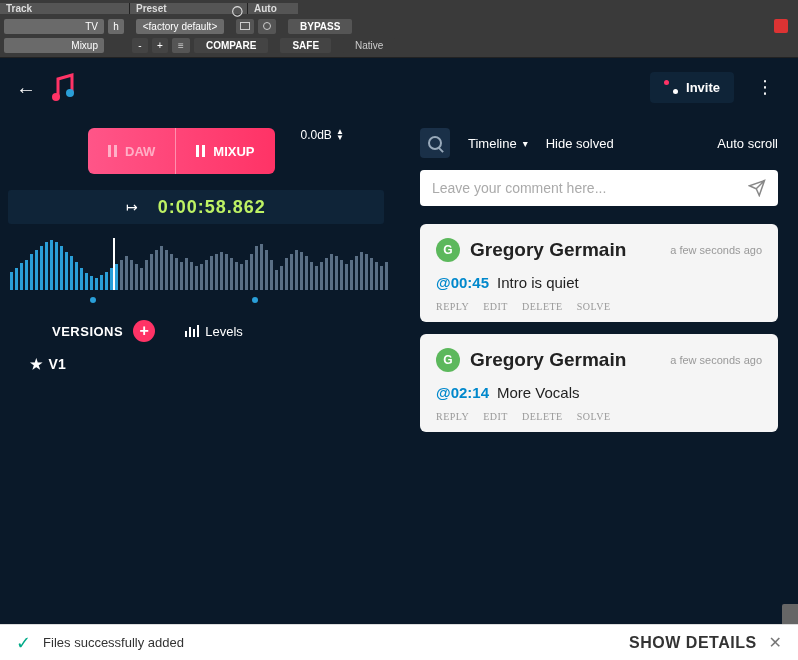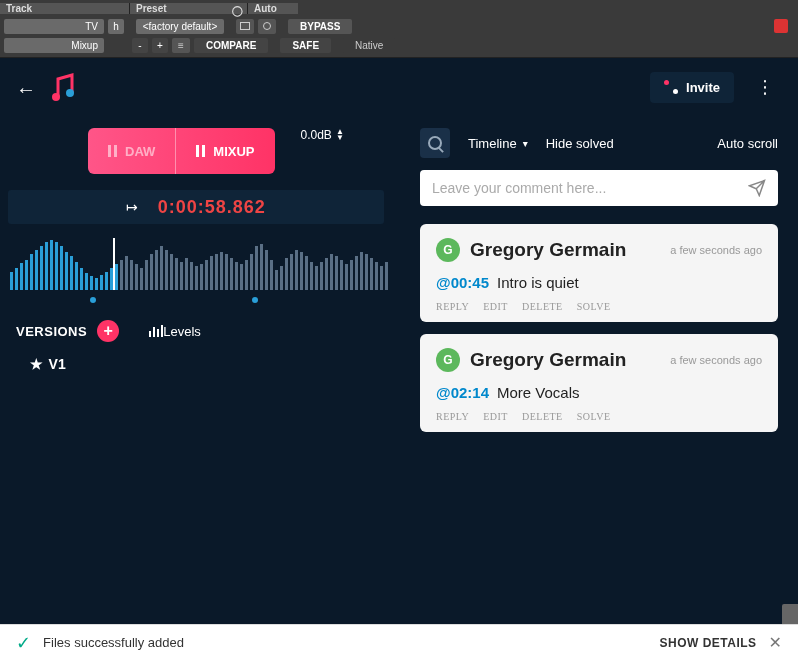--- a/index.html
+++ b/index.html
@@ -46,35 +46,35 @@
 .toggle-btn.inactive { opacity: 0.55; }
 .toggle-divider { width: 1px; background: rgba(255,255,255,0.4); }
 .pause-icon { display: inline-flex; gap: 3px; }
 .pause-icon span { width: 3px; height: 12px; background: #fff; }
 .db-readout { color: #fff; font-size: 12px; display: flex; align-items: center; gap: 4px; }
 .db-updown { display: flex; flex-direction: column; font-size: 8px; line-height: 6px; color: #fff; }
 
 
 .timecode-bar { background: #0f2438; border-radius: 3px; height: 34px; display: flex; align-items: center; padding: 0 18px; gap: 20px; margin: 0 8px 14px 0; }
 .tc-icon { color: #fff; font-size: 14px; margin-left: 100px; }
-.timecode { color: #ef4444; font-size: 18px; font-weight: bold; letter-spacing: 1px; }
+.timecode { color: #bef264; font-size: 18px; font-weight: bold; letter-spacing: 1px; }
 
 
 .waveform { height: 52px; display: flex; align-items: flex-end; gap: 2px; padding: 0 2px; position: relative; margin-bottom: 4px; }
 .wave-bar { width: 3px; background: #5a6f85; }
 .wave-bar.active { background: #2a9fd8; }
 .playhead { position: absolute; top: 0; bottom: 0; width: 2px; background: #fff; left: 105px; }
 .marker-row { height: 12px; position: relative; margin-bottom: 14px; }
 .marker-dot { position: absolute; width: 6px; height: 6px; background: #2a9fd8; border-radius: 50%; top: 3px; }
 
 
-.versions-row { display: flex; align-items: center; gap: 10px; margin-bottom: 14px; padding-left: 8px; }
+.versions-row { display: flex; align-items: center; gap: 10px; margin-bottom: 14px; padding-left: 8px; margin-left: 36px; }
 .versions-label { color: #fff; font-weight: bold; font-size: 13px; letter-spacing: 0.5px; }
 .add-btn { width: 22px; height: 22px; background: #ff3366; border-radius: 50%; color: #fff; display: flex; align-items: center; justify-content: center; font-size: 16px; font-weight: bold; cursor: pointer; }
-.levels-btn { color: #fff; font-size: 13px; display: flex; align-items: center; margin-left: 20px; cursor: pointer; }
+.levels-btn { color: #fff; font-size: 13px; display: flex; align-items: center; gap: 6px; margin-left: 20px; cursor: pointer; }
 .levels-icon { display: inline-flex; gap: 2px; align-items: flex-end; }
 .levels-icon span { width: 2px; background: #fff; }
 .version-item { color: #fff; font-size: 14px; font-weight: bold; display: flex; align-items: center; gap: 6px; padding-left: 22px; }
 .star { color: #fff; }
 
 
 .comments-header { display: flex; align-items: center; gap: 18px; margin-bottom: 12px; }
 .search-btn { width: 30px; height: 30px; background: #1a3048; border-radius: 4px; display: flex; align-items: center; justify-content: center; cursor: pointer; }
 .search-icon { width: 14px; height: 14px; border: 2px solid #9ab; border-radius: 50%; position: relative; }
 .search-icon::after { content: ''; position: absolute; width: 6px; height: 2px; background: #9ab; bottom: -3px; right: -4px; transform: rotate(45deg); }
@@ -97,21 +97,21 @@
 .cc-body { display: flex; gap: 8px; font-size: 15px; margin-bottom: 10px; }
 .cc-timestamp { color: #0088cc; font-weight: bold; }
 .cc-text { color: #222; }
 .cc-actions { display: flex; gap: 14px; font-size: 10px; color: #999; letter-spacing: 0.5px; }
 .cc-actions span { cursor: pointer; font-family: Liberation Serif, serif; }
 
 
 .bottom-bar { position: absolute; bottom: 0; left: 0; right: 0; height: 36px; background: #fff; display: flex; align-items: center; padding: 0 16px; border-top: 1px solid #ddd; }
 .check-icon { color: #0a8; font-size: 18px; margin-right: 12px; }
 .bb-text { font-size: 13px; color: #333; }
-.bb-details { margin-left: auto; font-size: 12px; color: #333; font-weight: bold; letter-spacing: 0.5px; cursor: pointer; margin-right: 12px; }
+.bb-details { margin-left: auto; font-size: 16px; color: #333; font-weight: bold; letter-spacing: 0.5px; cursor: pointer; margin-right: 12px; }
 .bb-close { color: #777; font-size: 16px; cursor: pointer; }
 
 
 .scroll-hint { position: absolute; right: 0; bottom: 36px; width: 16px; height: 20px; background: #666; border-radius: 2px 0 0 0; }
 </style>
 </head>
 <body>
 
 <div class="plugin-header">
   <div class="ph-row1">

